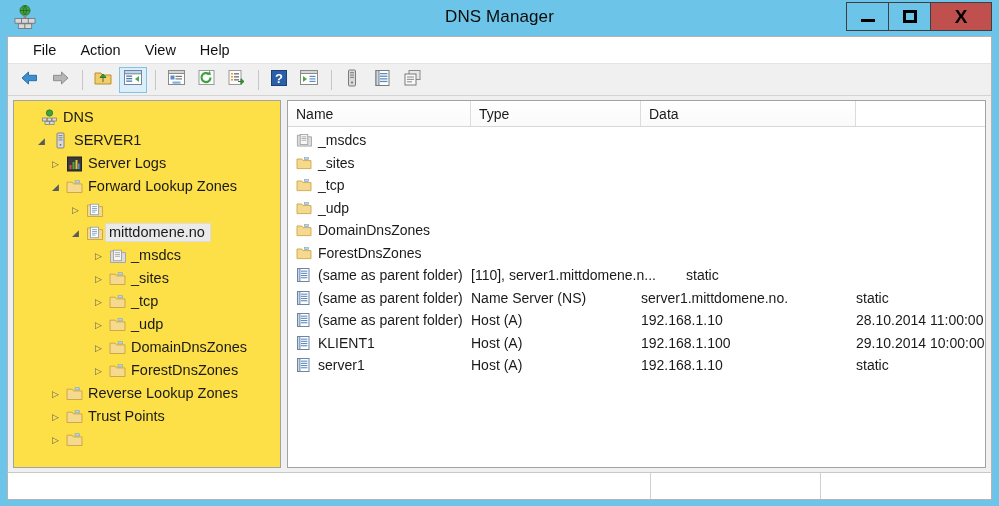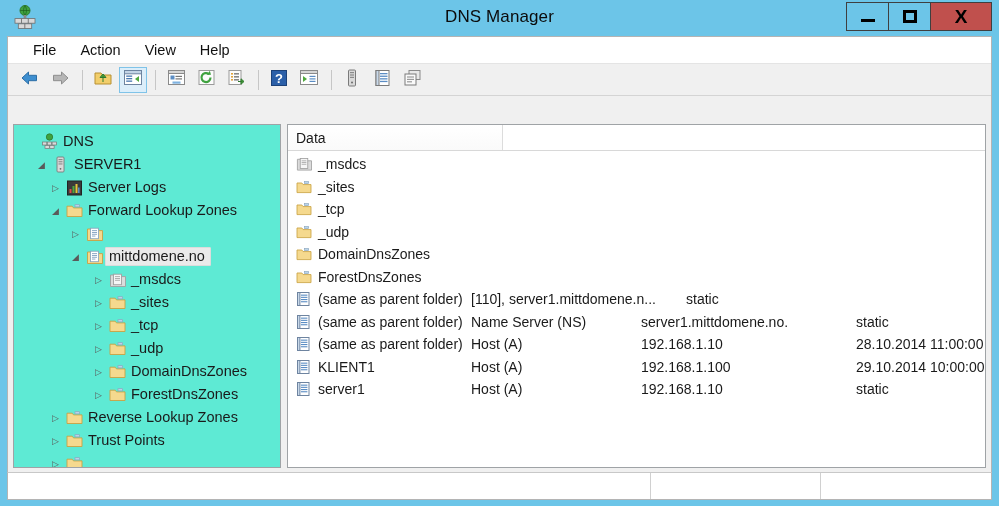--- a/index.html
+++ b/index.html
@@ -150,25 +150,24 @@
   
   .panes {
     flex: 1 1 auto;
     display: flex;
     background: #F0F0F0;
     padding: 4px 5px 4px 5px;
     min-height: 0;
     box-sizing: border-box;
   }
   .pane {
-    background: #5eead4;
+    background: #fde047;
     border: 1px solid #9FA3A6;
     box-sizing: border-box;
     overflow: hidden;
-    margin-top: 24px;
   }
   .tree-pane {
     flex: 0 0 268px;
     padding: 5px 0 0 0;
   }
   .splitter {
     flex: 0 0 6px;
   }
   .list-pane {
     flex: 1 1 auto;
@@ -658,20 +657,22 @@
               <rect x="9" y="1.7" width="4.5" height="2.2" fill="#BBD5EA" stroke="#8AA6BE" stroke-width=".7"></rect>
             </svg>
           </span>
         </div>
       </div>
 
       <div class="splitter"></div>
 
       <div class="pane list-pane">
         <div class="lv-header">
+          <div class="lv-col col-name">Name</div>
+          <div class="lv-col col-type">Type</div>
           <div class="lv-col col-data">Data</div>
         </div>
         <div class="lv-body">
 
           <div class="lv-row">
             <div class="lv-cell cell-name">
               <span class="row-icon">
                 <svg width="16" height="16" viewBox="0 0 17 16">
                   <path d="M1.5 3h5l1.2 1.6h8.8v9.9H1.5z" fill="#DCDCDC" stroke="#A0A0A0" stroke-width=".9" stroke-linejoin="round"></path>
                   <rect x="4.5" y="2.2" width="8" height="10.5" fill="#F6F6F6" stroke="#A0A0A0" stroke-width=".9"></rect>

